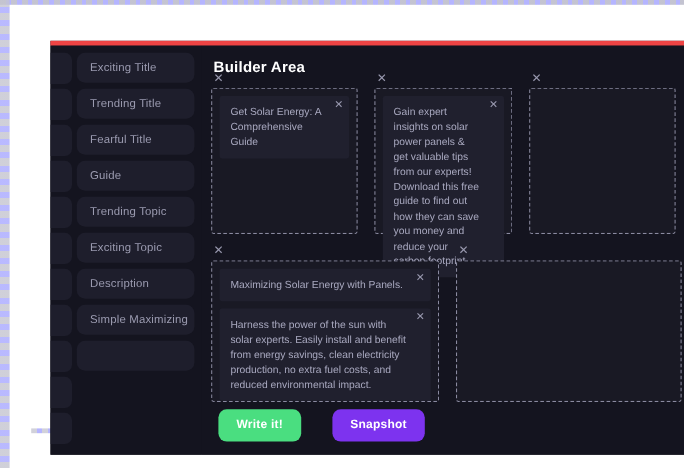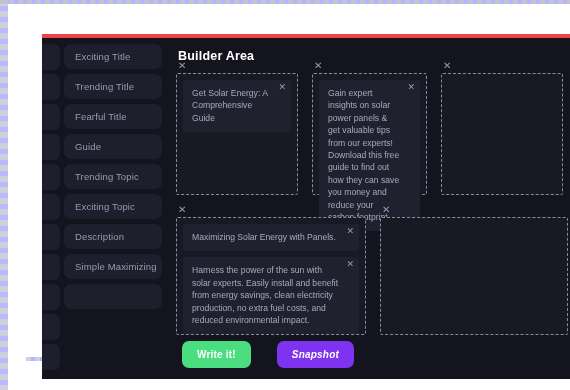--- a/index.html
+++ b/index.html
@@ -161,21 +161,21 @@
     border-radius: 7px;
     font-size: 10px;
     font-weight: bold;
     color: #ffffff;
     padding: 8px 15px;
     cursor: pointer;
     font-family: "Liberation Sans", sans-serif;
     letter-spacing: .2px;
   }
   .btn-write { background: #4ade80; }
-  .btn-snap  { background: #7d33ef; font-style: italic; }
+  .btn-snap  { background: #7d33ef; }
 </style>
 </head>
 <body>
 
 <div class="canvas">
   <div class="white-sheet"></div>
   <div class="white-sheet-2"></div>
   <div class="dash-top"></div>
   <div class="dash-left"></div>
   <div class="dash-bottom-stub"></div>

